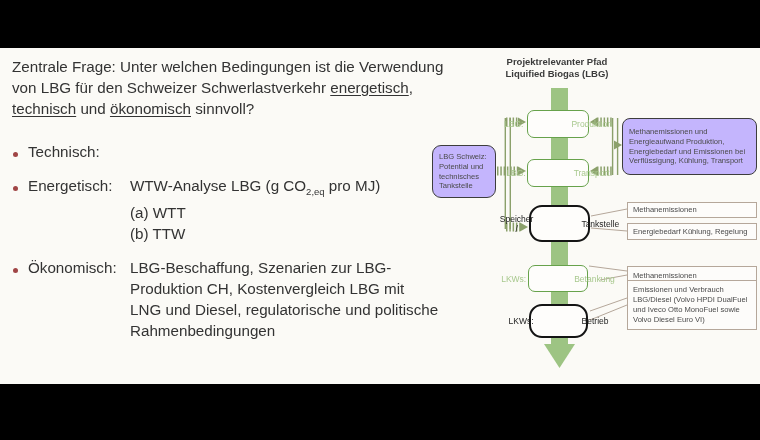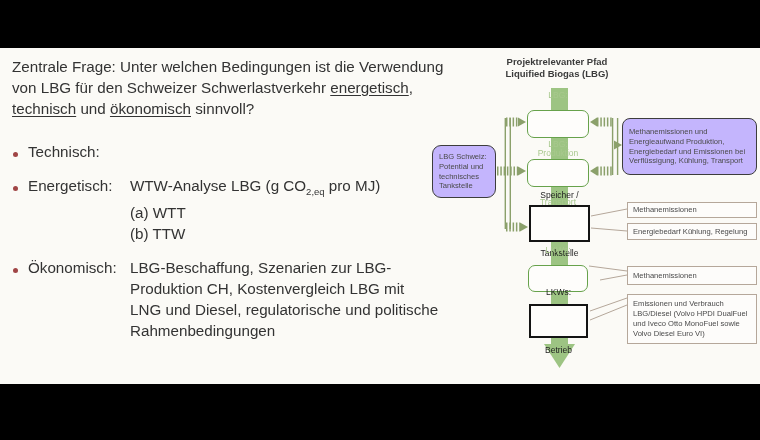--- a/index.html
+++ b/index.html
@@ -24,26 +24,26 @@
   .chart{position:absolute;inset:0;}
   .fc-title{position:absolute;left:487px;top:8px;width:140px;text-align:center;
             font-weight:bold;font-size:9.5px;line-height:12px;color:#3b3b3b;}
   svg.connect{position:absolute;left:0;top:0;pointer-events:none;}
   .band{fill:var(--band-green,#9dc483);}
   .comb{stroke:var(--comb-olive,#8ba06b);stroke-width:9;stroke-dasharray:1.5 1.8;}
   .combfill{fill:var(--comb-olive,#8ba06b);}
   .bracket{stroke:var(--comb-olive,#8ba06b);stroke-width:1.4;fill:none;}
   .callout{stroke:var(--annotation-border,#b5a79a);stroke-width:1;}
 
-  .node{position:absolute;box-sizing:border-box;display:flex;flex-direction:column;
+  .node{position:absolute;box-sizing:border-box;display:flex;
         align-items:center;justify-content:center;text-align:center;background:#fefdfb;
         font-size:8.5px;line-height:10px;gap:48px;}
   .node.green{border:1.8px solid var(--green-border,#67a24b);border-radius:7px;
               color:var(--green-text,#a8c88e);}
-  .node.black{border:2.4px solid var(--black-box,#141414);border-radius:0;color:#1d1d1d;}
+  .node.black{border:2.4px solid var(--black-box,#141414);border-radius:13px;color:#1d1d1d;}
 
   .roundnote{position:absolute;box-sizing:border-box;border:1.4px solid #3d3d3d;
              border-radius:9px;background:#c4b5fd;color:var(--annotation-text,#4a4a4a);
              font-size:7.6px;line-height:9.8px;display:flex;flex-direction:column;
              justify-content:center;padding:3px 4px 3px 6px;}
   .ann{position:absolute;box-sizing:border-box;border:1px solid var(--annotation-border,#b5a79a);
        background:#fdfcfa;color:var(--annotation-text,#4a4a4a);font-size:7.6px;
        line-height:10px;display:flex;align-items:center;padding:0 5px;}
   .ann.multi{flex-direction:column;align-items:flex-start;justify-content:center;}
   .bar{position:absolute;left:0;width:760px;background:var(--letterbox,#000);}
@@ -170,21 +170,21 @@
 
       <div class="ann" style="left:627px;top:154px;width:130px;height:16px;">
         <span>Methanemissionen</span>
       </div>
       <div class="ann" style="left:627px;top:175px;width:130px;height:17px;">
         <span>Energiebedarf Kühlung, Regelung</span>
       </div>
       <div class="ann" style="left:627px;top:218px;width:130px;height:19px;">
         <span>Methanemissionen</span>
       </div>
-      <div class="ann multi" style="left:627px;top:246px;width:130px;height:50px;">
+      <div class="ann multi" style="left:627px;top:232px;width:130px;height:50px;">
         <div>Emissionen und Verbrauch</div>
         <div>LBG/Diesel (Volvo HPDI DualFuel</div>
         <div>und Iveco Otto MonoFuel sowie</div>
         <div>Volvo Diesel Euro VI)</div>
       </div>
     </div>
   </div>
 
   <div class="bar top"></div>
   <div class="bar bottom"></div>

